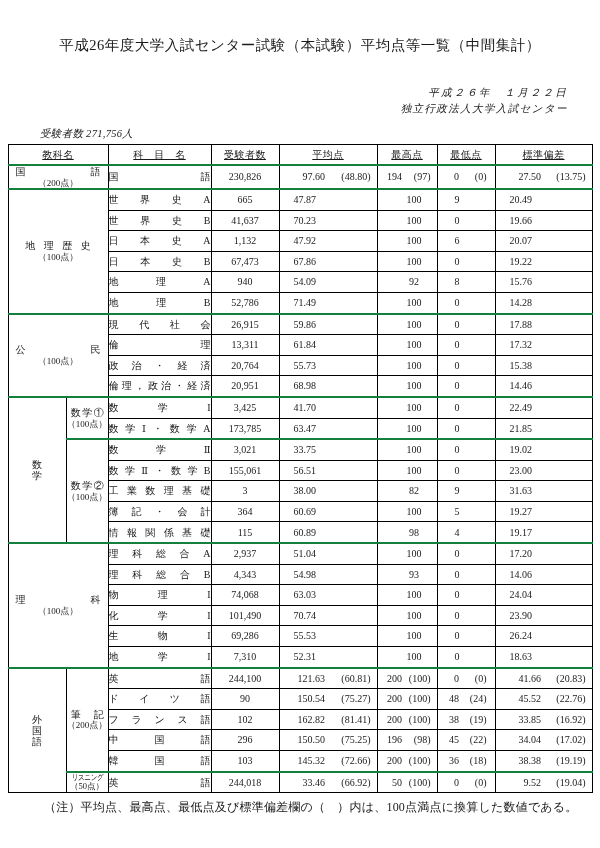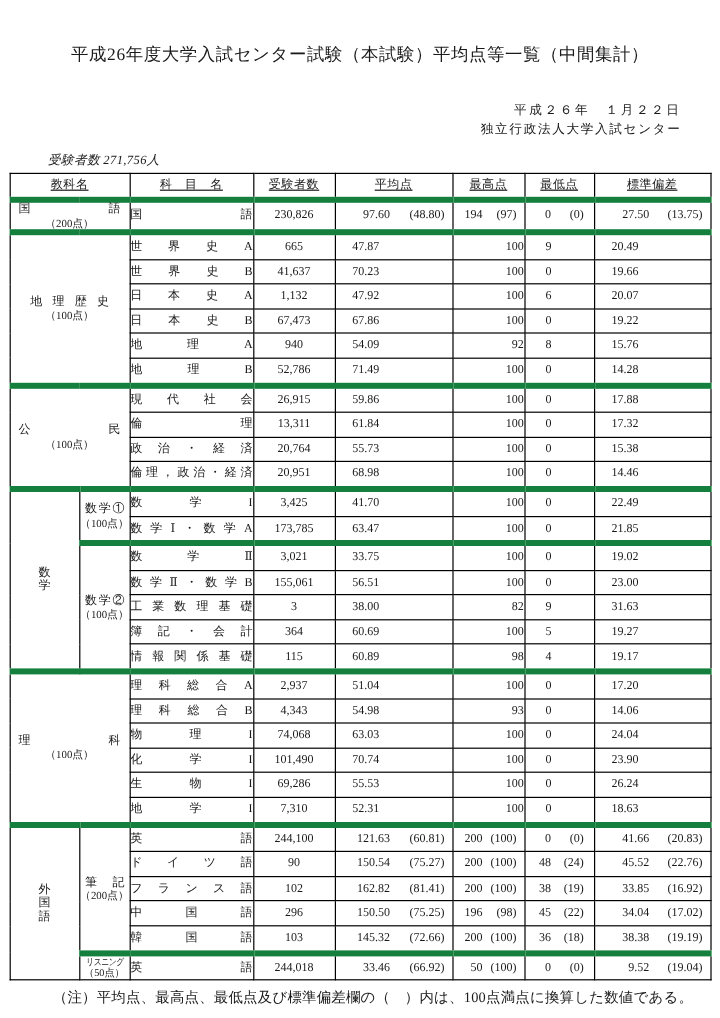--- a/index.html
+++ b/index.html
@@ -23,20 +23,21 @@
     padding-top:36px;
     font-weight:normal;
     white-space:nowrap;
   }
   .meta{
     text-align:right;
     padding-right:32px;
     font-size:10.5px;
     line-height:1.55;
     margin-top:30px;
+    font-style:italic;
   }
   .meta .line1{letter-spacing:2.2px;}
   .meta .line2{letter-spacing:1.4px;}
   .examinees{
     font-size:10.5px;
     padding-left:40px;
     margin-top:9px;
     margin-bottom:3px;
     letter-spacing:0.3px;
     font-style:italic;
@@ -63,21 +64,21 @@
   col.c-cnt{width:68px;}
   col.c-avg{width:98px;}
   col.c-max{width:60px;}
   col.c-min{width:58px;}
   col.c-sd{width:97px;}
 
   thead td{text-align:center;letter-spacing:0.5px;height:20px;text-decoration:underline;}
 
   
   tr.dot > td{border-top:1px dotted #555;}
-  tr.solid > td{border-top:5px solid #15803d;}
+  tr.solid > td{border-top:2px solid #15803d;}
 
   td.grp{
     text-align:center;
     vertical-align:middle;
     font-size:10px;
     line-height:1.3;
   }
   td.grp .g-name{display:block;letter-spacing:3px;padding-left:3px;}
   td.grp .g-name.just{
     display:block;text-align:justify;text-align-last:justify;
@@ -109,21 +110,21 @@
   td.pair .p-wrap{display:flex;justify-content:flex-end;}
   td.pair .p-a{text-align:right;}
   td.pair .p-b{text-align:right;}
   
   td.pair.avg .p-a{width:46px;} td.pair.avg .p-b{width:46px;padding-right:6px;}
   td.pair.max .p-a{width:25px;} td.pair.max .p-b{width:29px;padding-right:6px;font-family:Liberation Serif, serif;}
   td.pair.min .p-a{width:22px;} td.pair.min .p-b{width:28px;padding-right:8px;}
   td.pair.sd  .p-a{width:46px;} td.pair.sd  .p-b{width:45px;padding-right:6px;}
 
   td.single.avg{text-align:left;padding-left:14px;}
-  td.single.max{text-align:right;padding-left:14px;}
+  td.single.max{text-align:center;padding-left:14px;}
   td.single.min{text-align:left;padding-left:17px;}
   td.single.sd{text-align:left;padding-left:14px;}
 
   .note{
     font-size:12px;
     padding-left:44px;
     margin-top:6px;
     letter-spacing:0.2px;
   }
 </style>

